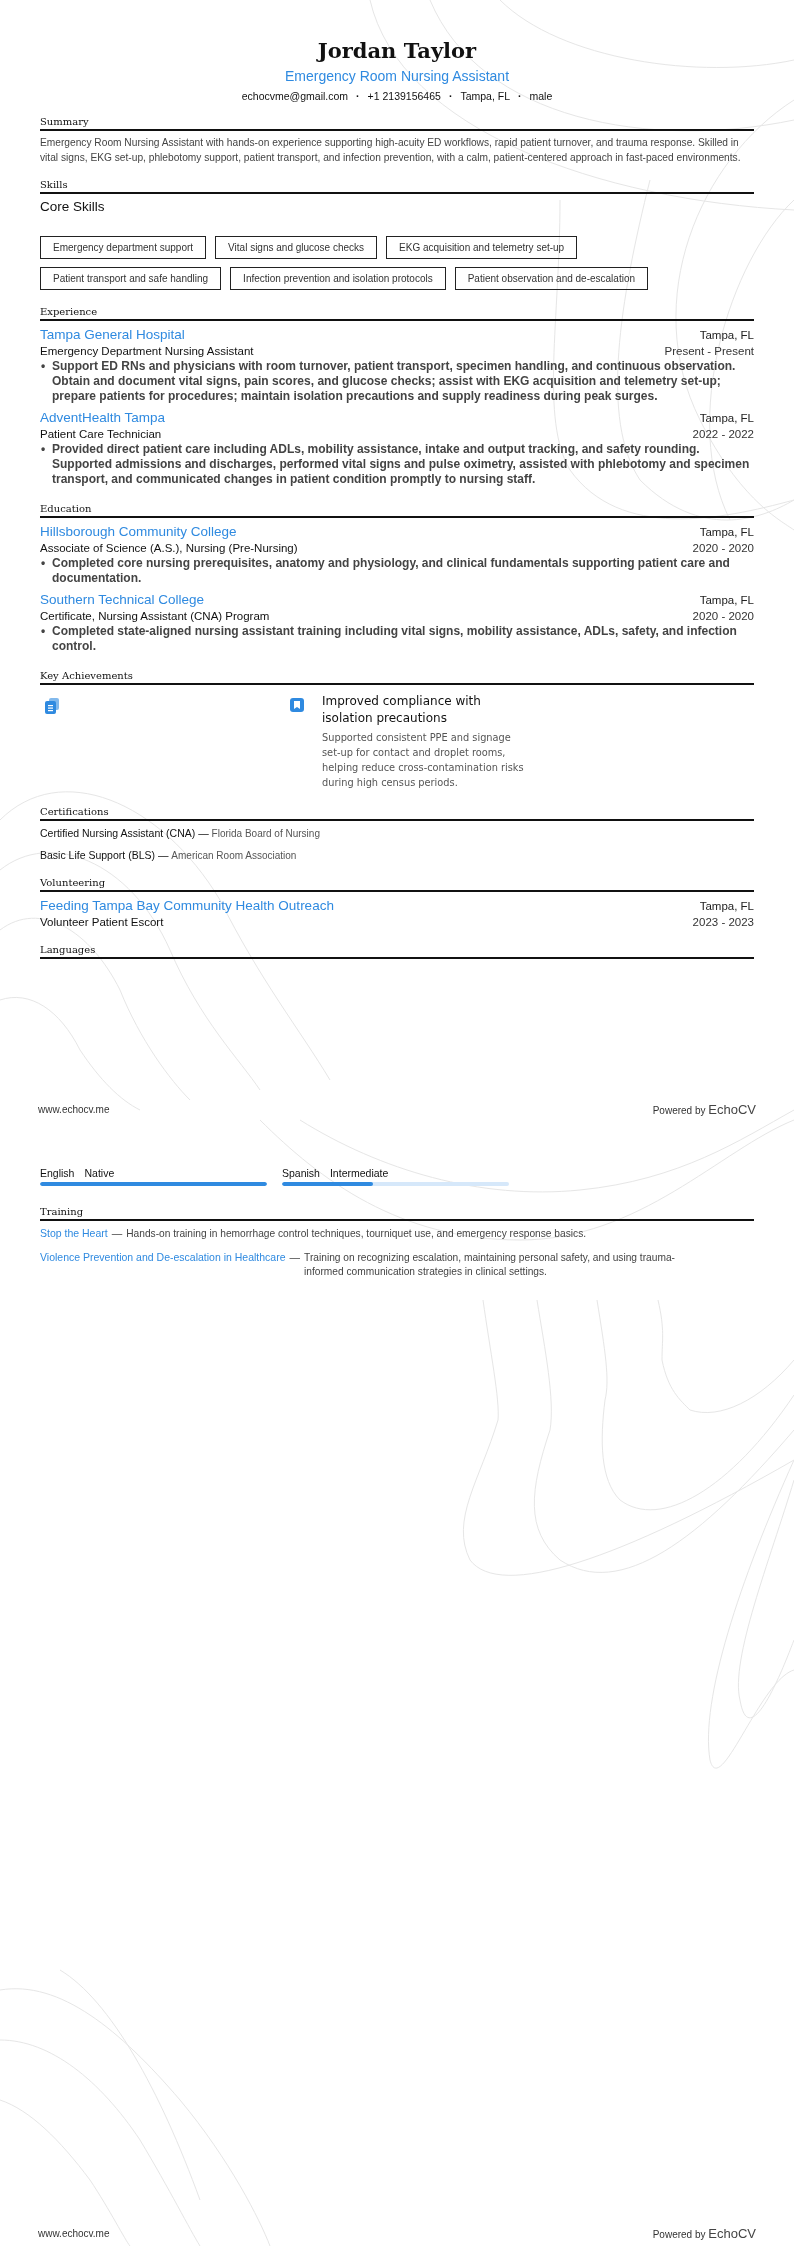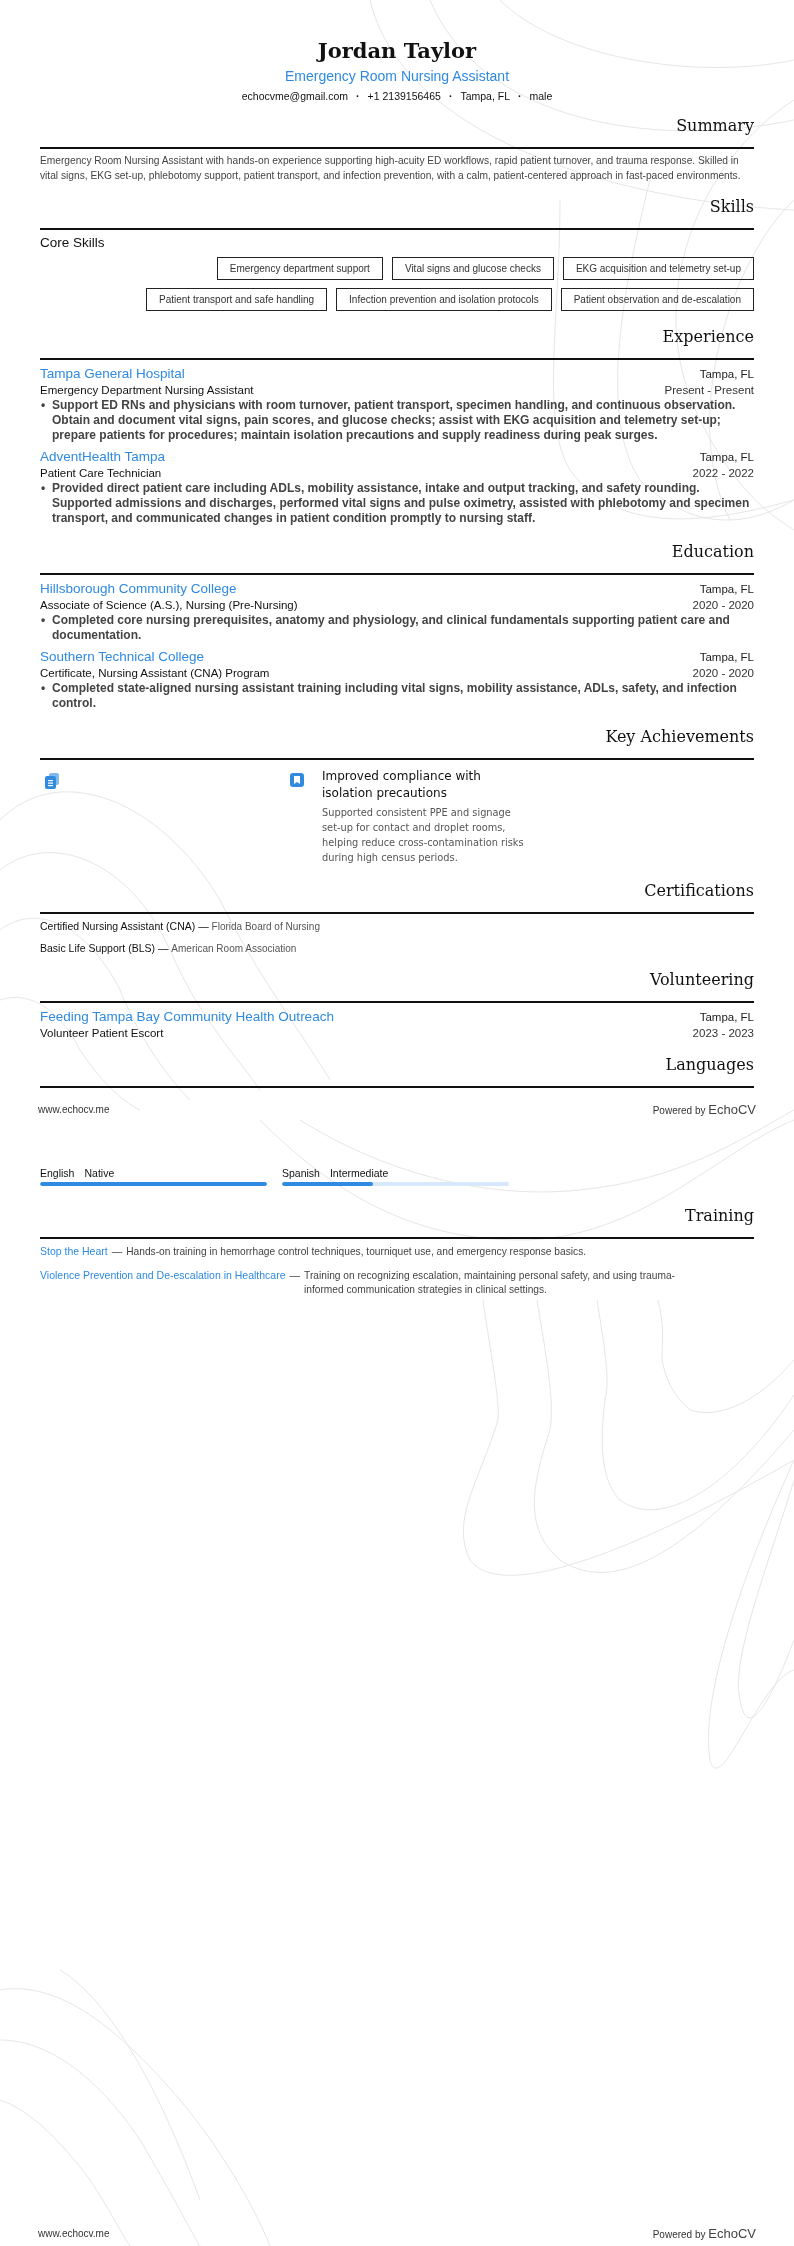--- a/index.html
+++ b/index.html
@@ -4,25 +4,25 @@
 <style>
   html, body { margin:0; padding:0; background:#fff; }
   body { width:794px; height:2246px; position:relative; overflow:hidden; font-family:"Liberation Sans", sans-serif; color:#222; }
   .bg { position:absolute; left:0; top:0; width:794px; height:2246px; z-index:0; pointer-events:none; }
   .page { position:absolute; left:40px; width:714px; z-index:1; }
   .serif { font-family:"DejaVu Serif", serif; }
   .name { text-align:center; font-size:21px; font-weight:bold; margin-top:38px; color:#111; }
   .title { text-align:center; font-size:14px; color:#2f8ae0; margin-top:5px; }
   .contacts { text-align:center; font-size:10.5px; margin-top:6px; color:#111; }
   .contacts .dot { display:inline-block; margin:0 8px; font-weight:bold; }
-  .sec-h { text-align:right; font-size:16px; font-weight:bold; color:#111; font-family:"DejaVu Serif", serif; padding-bottom:12px; border-bottom:2.5px solid #111; }
+  .sec-h { text-align:left; font-size:10px; font-weight:bold; color:#111; font-family:"DejaVu Serif", serif; padding-bottom:2px; border-bottom:2.5px solid #111; }
   .sec-h span{ font-weight:normal; }
   .para { font-size:10.2px; line-height:15px; color:#444; margin-top:4px; }
   .sub-h { font-size:13.5px; color:#111; margin-top:5px; }
-  .chips { display:flex; flex-wrap:wrap; gap:8px 9px; margin-top:7px;justify-content:flex-end; }
+  .chips { display:flex; flex-wrap:wrap; gap:8px 9px; margin-top:22px; }
   .chip { border:1px solid #222; font-size:10px; color:#333; padding:5px 12px; }
   .row { display:flex; justify-content:space-between; align-items:baseline; }
   .org { font-size:13.5px; color:#2f8ae0; }
   .loc { font-size:11.5px; color:#222; }
   .role { font-size:11.5px; color:#111; }
   .dates { font-size:11.5px; color:#333; }
   .bullet { font-size:12px; line-height:15px; color:#444; padding-left:12px; position:relative; margin-top:2px;font-weight:bold; }
   .bullet:before { content:"•"; position:absolute; left:1px; top:0; }
   .ach { display:flex; gap:0; margin-top:8px; }
   .ach-item { width:245px; display:flex; }

